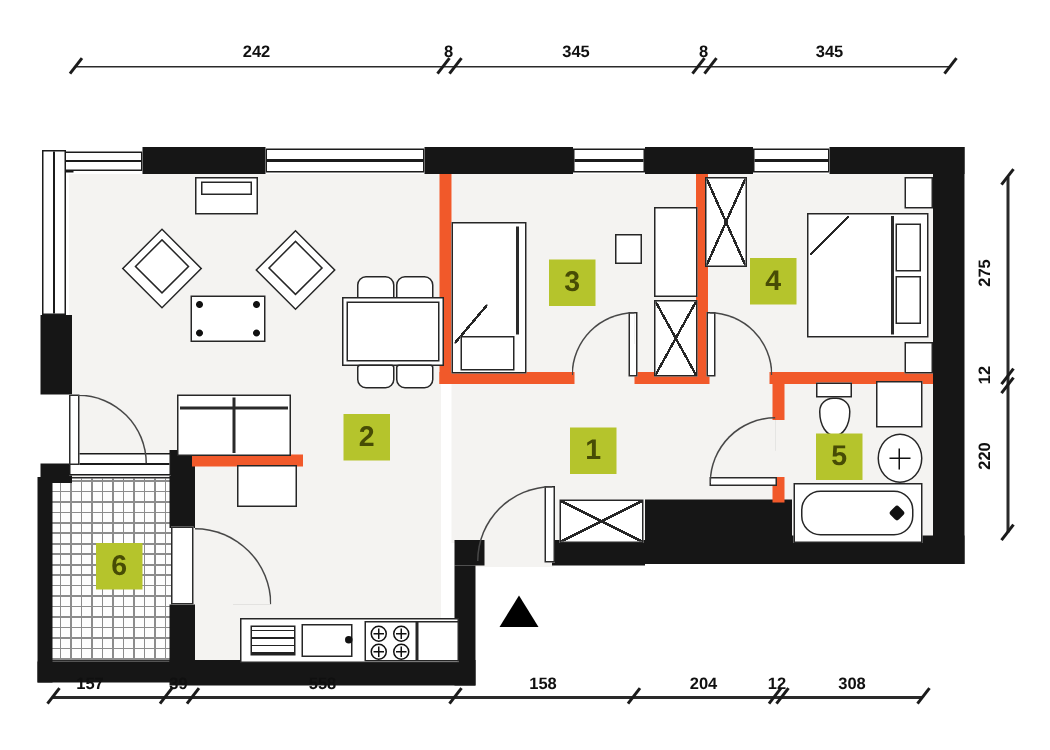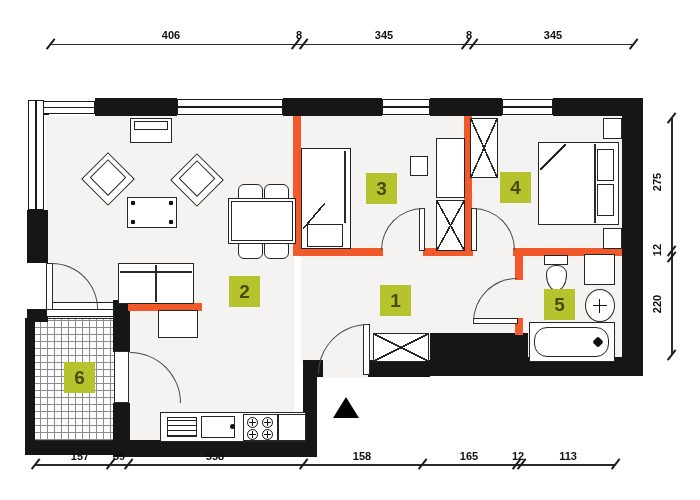--- a/index.html
+++ b/index.html
@@ -184,21 +184,21 @@
 
   <div class="tri" style="left:333px;top:397px;"></div>
 
   <div class="dim-line" style="left:50px;top:43.5px;width:583px;height:1.5px;"></div>
   <div class="tick" style="left:44px;top:43px;"></div>
   <div class="tick" style="left:289px;top:43px;"></div>
   <div class="tick" style="left:297px;top:43px;"></div>
   <div class="tick" style="left:459px;top:43px;"></div>
   <div class="tick" style="left:467px;top:43px;"></div>
   <div class="tick" style="left:627px;top:43px;"></div>
-  <div class="dim-text" style="left:151px;top:29px;width:40px;">406</div>
+  <div class="dim-text" style="left:151px;top:29px;width:40px;">242</div>
   <div class="dim-text" style="left:279px;top:29px;width:40px;">8</div>
   <div class="dim-text" style="left:364px;top:29px;width:40px;">345</div>
   <div class="dim-text" style="left:449px;top:29px;width:40px;">8</div>
   <div class="dim-text" style="left:533px;top:29px;width:40px;">345</div>
 
   <div class="dim-line" style="left:671px;top:118px;width:1.5px;height:237px;"></div>
   <div class="tick" style="left:665px;top:117px;"></div>
   <div class="tick" style="left:665px;top:250px;"></div>
   <div class="tick" style="left:665px;top:256px;"></div>
   <div class="tick" style="left:665px;top:354px;"></div>
@@ -208,20 +208,20 @@
 
   <div class="dim-line" style="left:35px;top:464px;width:580px;height:1.5px;"></div>
   <div class="tick" style="left:29px;top:463px;"></div>
   <div class="tick" style="left:104px;top:463px;"></div>
   <div class="tick" style="left:122px;top:463px;"></div>
   <div class="tick" style="left:297px;top:463px;"></div>
   <div class="tick" style="left:416px;top:463px;"></div>
   <div class="tick" style="left:510px;top:463px;"></div>
   <div class="tick" style="left:515px;top:463px;"></div>
   <div class="tick" style="left:609px;top:463px;"></div>
-  <div class="dim-text" style="left:60px;top:450px;width:40px;">157</div>
+  <div class="dim-text" style="left:40px;top:450px;width:40px;">157</div>
   <div class="dim-text" style="left:99px;top:450px;width:40px;text-align:center;">39</div>
   <div class="dim-text" style="left:195px;top:450px;width:40px;">558</div>
   <div class="dim-text" style="left:342px;top:450px;width:40px;">158</div>
-  <div class="dim-text" style="left:449px;top:450px;width:40px;">165</div>
+  <div class="dim-text" style="left:449px;top:450px;width:40px;">204</div>
   <div class="dim-text" style="left:498px;top:450px;width:40px;">12</div>
-  <div class="dim-text" style="left:548px;top:450px;width:40px;">113</div>
+  <div class="dim-text" style="left:548px;top:450px;width:40px;">308</div>
 </div>
 
 </body></html>

